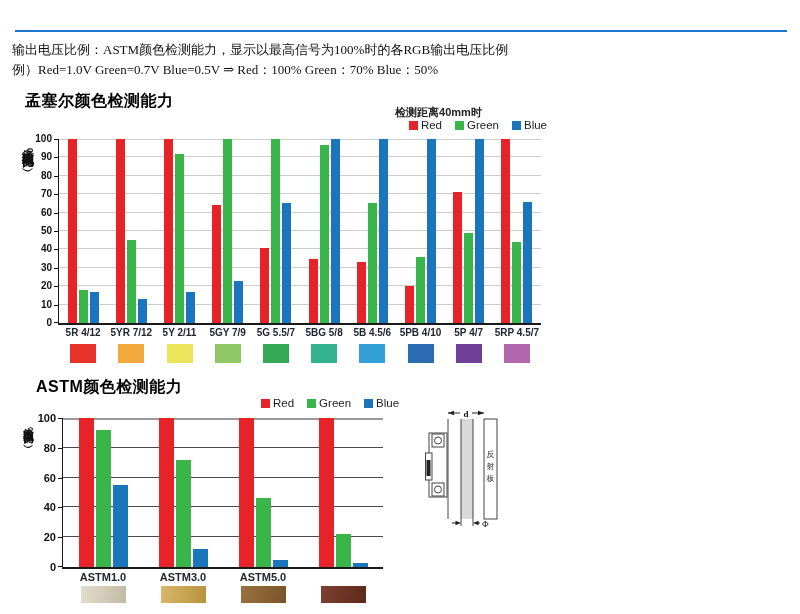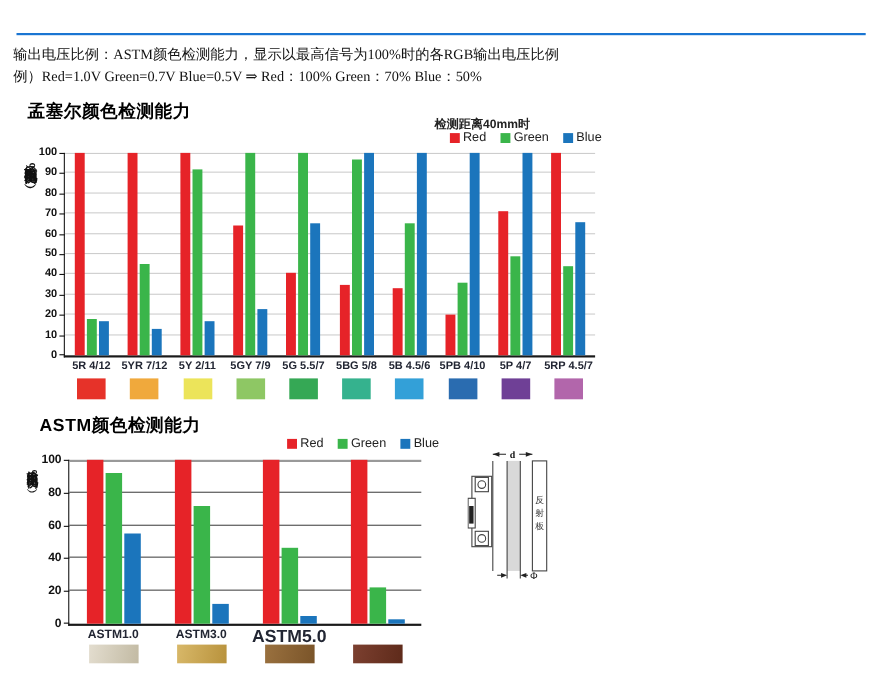--- a/index.html
+++ b/index.html
@@ -182,21 +182,21 @@
       <div class="xlabel" style="left: -8px; width: 96px; top: 153px; font-size: 11px;">ASTM1.0</div>
       <div class="swatch" style="left: 17.5px; top: 168px; width: 45px; height: 17px; background: linear-gradient(100deg, rgb(227, 221, 207), rgb(194, 186, 163));"></div>
       <div class="bar" style="left: 95.5px; width: 15px; height: 149px; background: rgb(230, 35, 40);"></div>
       <div class="bar" style="left: 112.5px; width: 15px; height: 107.28px; background: rgb(58, 181, 74);"></div>
       <div class="bar" style="left: 129.5px; width: 15px; height: 17.88px; background: rgb(27, 117, 188);"></div>
       <div class="xlabel" style="left: 72px; width: 96px; top: 153px; font-size: 11px;">ASTM3.0</div>
       <div class="swatch" style="left: 97.5px; top: 168px; width: 45px; height: 17px; background: linear-gradient(100deg, rgb(216, 184, 105), rgb(184, 146, 60));"></div>
       <div class="bar" style="left: 175.5px; width: 15px; height: 149px; background: rgb(230, 35, 40);"></div>
       <div class="bar" style="left: 192.5px; width: 15px; height: 68.54px; background: rgb(58, 181, 74);"></div>
       <div class="bar" style="left: 209.5px; width: 15px; height: 7.45px; background: rgb(27, 117, 188);"></div>
-      <div class="xlabel" style="left: 152px; width: 96px; top: 153px; font-size: 16px;">ASTM5.0</div>
+      <div class="xlabel" style="left: 152px; width: 96px; top: 153px; font-size: 11px;">ASTM5.0</div>
       <div class="swatch" style="left: 177.5px; top: 168px; width: 45px; height: 17px; background: linear-gradient(100deg, rgb(154, 113, 63), rgb(122, 84, 41));"></div>
       <div class="bar" style="left: 255.5px; width: 15px; height: 149px; background: rgb(230, 35, 40);"></div>
       <div class="bar" style="left: 272.5px; width: 15px; height: 32.78px; background: rgb(58, 181, 74);"></div>
       <div class="bar" style="left: 289.5px; width: 15px; height: 4.47px; background: rgb(27, 117, 188);"></div>
       <div class="xlabel" style="left: 232px; width: 96px; top: 153px; font-size: 11px; margin-top: 44px;">ASTM7.0</div>
       <div class="swatch" style="left: 257.5px; top: 168px; width: 45px; height: 17px; background: linear-gradient(100deg, rgb(124, 64, 48), rgb(94, 42, 26));"></div>
     </div>
 
   <svg class="abs" style="left:425px;top:399px;" width="218" height="134" viewBox="0 0 218 134">
 

